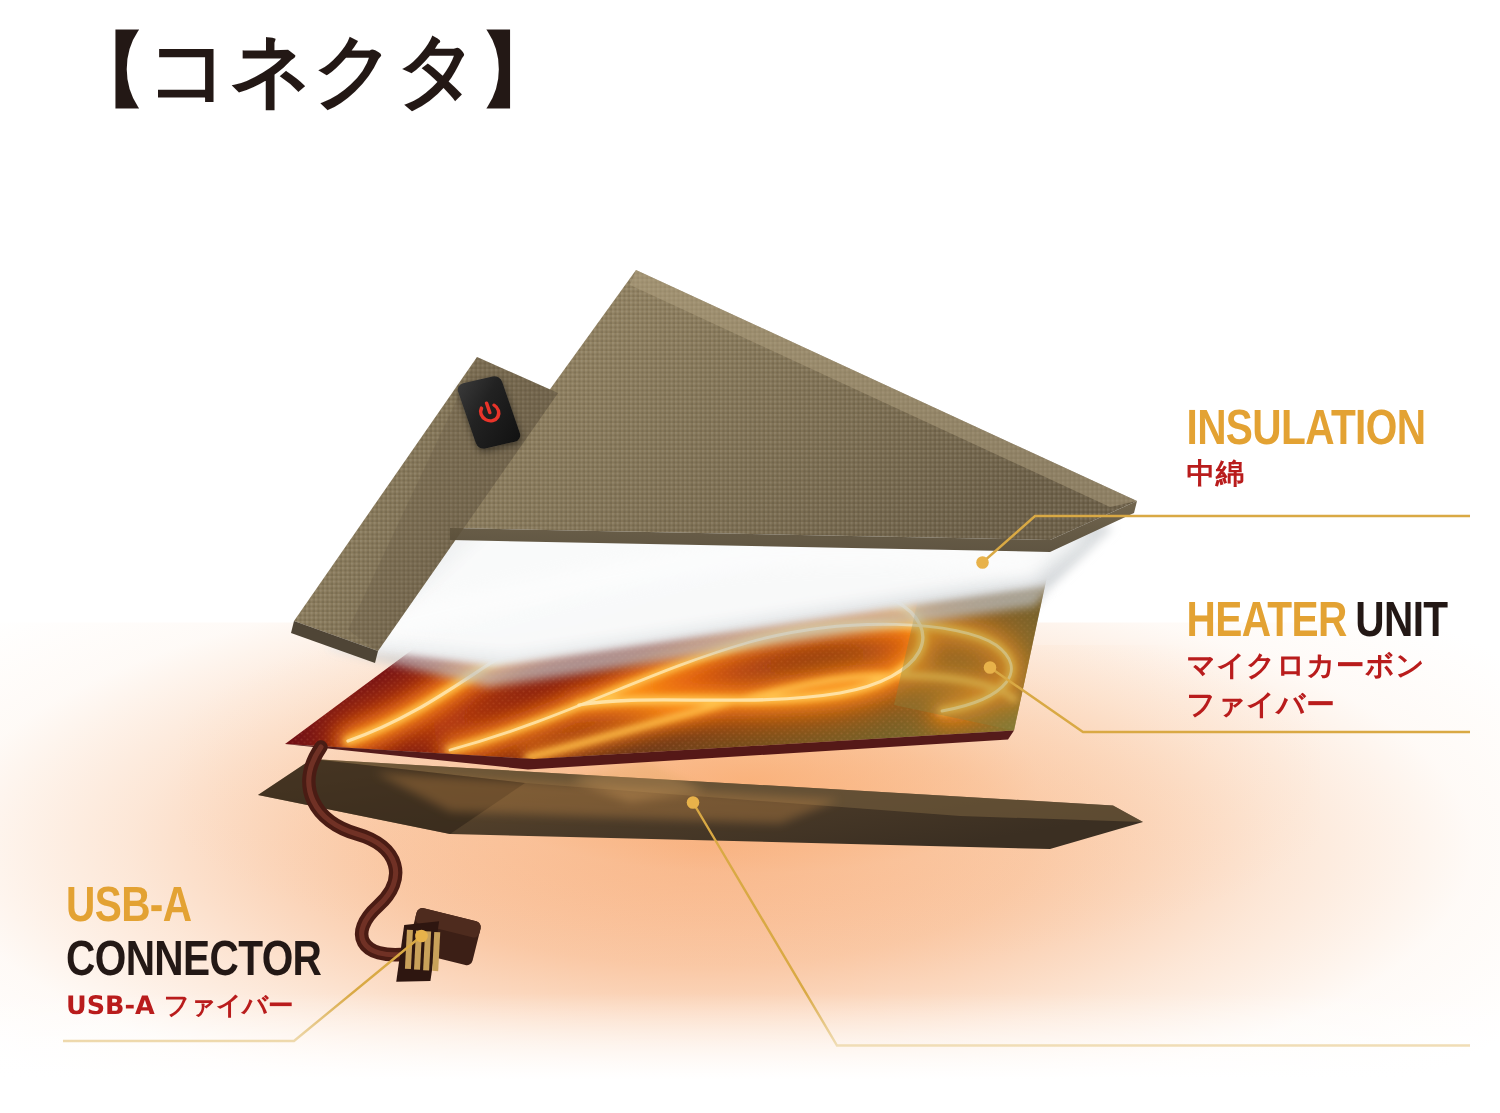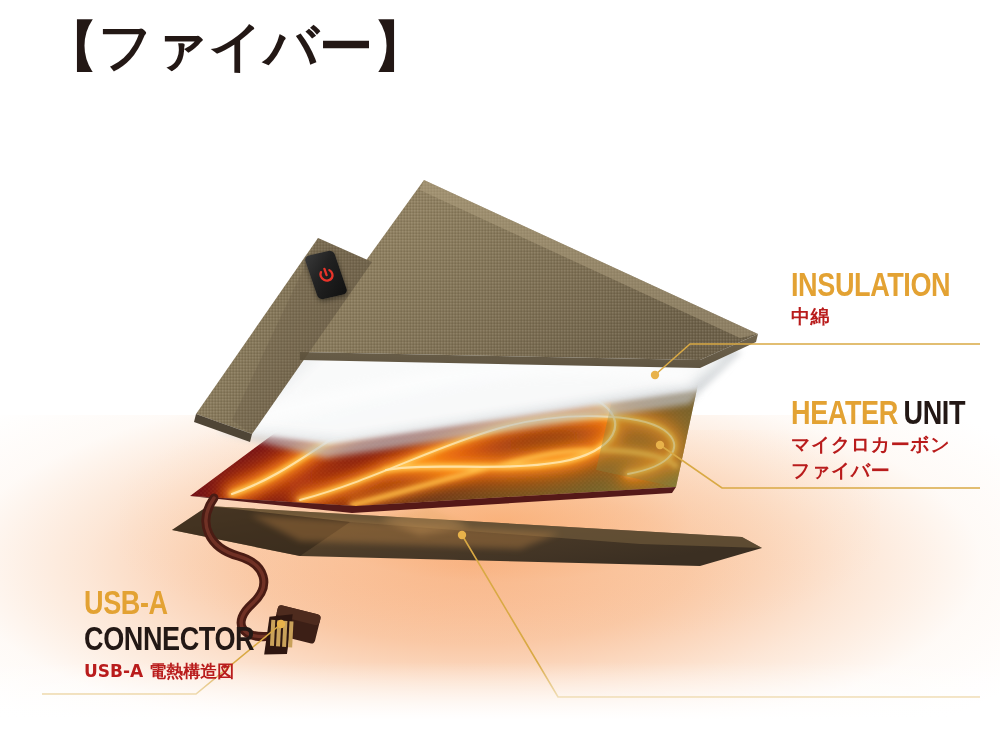--- a/index.html
+++ b/index.html
@@ -128,21 +128,21 @@
   }
   .label .jp.small {
     font-size: 17px;
     line-height: 20px;
   }
 
   
   #label-insulation { left: 791px; top: 268px; }
   #label-heater     { left: 791px; top: 396px; }
   #label-backlining { left: 583px; top: 632px; }
-  #label-usb        { left: 44px;  top: 586px; margin-left: 40px; }
+  #label-usb        { left: 44px;  top: 586px; }
 
   #label-usb .en.line1 { font-size: 33px; }
   #label-usb .en.line2 { font-size: 33px; margin-top: 2px; }
   #label-usb .jp { font-size: 17px; margin-top: 5px; letter-spacing: 0; }
 
   #label-heater .en .unit { margin-left: 7px; }
 
   
   .leaders {
     position: absolute;
@@ -341,33 +341,33 @@
     <g fill="#E8B24A">
       <circle cx="655" cy="375" r="4.2"></circle>
       <circle cx="660" cy="445" r="4.2"></circle>
       <circle cx="462" cy="535" r="4.2"></circle>
       <circle cx="281" cy="624" r="4.2"></circle>
     </g>
   </svg>
 
   <div class="glow-fade-bottom"></div>
 
-  <div class="title">【ファイバー】</div>
+  <div class="title">【コネクタ】</div>
 
   <div class="label" id="label-insulation">
     <span class="en gold">INSULATION</span>
     <span class="jp">中綿</span>
   </div>
 
   <div class="label" id="label-heater">
     <span class="en"><span class="gold">HEATER</span><span class="dark unit">UNIT</span></span>
     <span class="jp">マイクロカーボン</span>
     <span class="jp">ファイバー</span>
   </div>
 
 
   <div class="label" id="label-usb">
     <span class="en gold line1">USB-A</span>
     <span class="en dark line2">CONNECTOR</span>
-    <span class="jp small">USB-A 電熱構造図</span>
+    <span class="jp small">USB-A ファイバー</span>
   </div>
 
 </div>
 
 </body></html>

